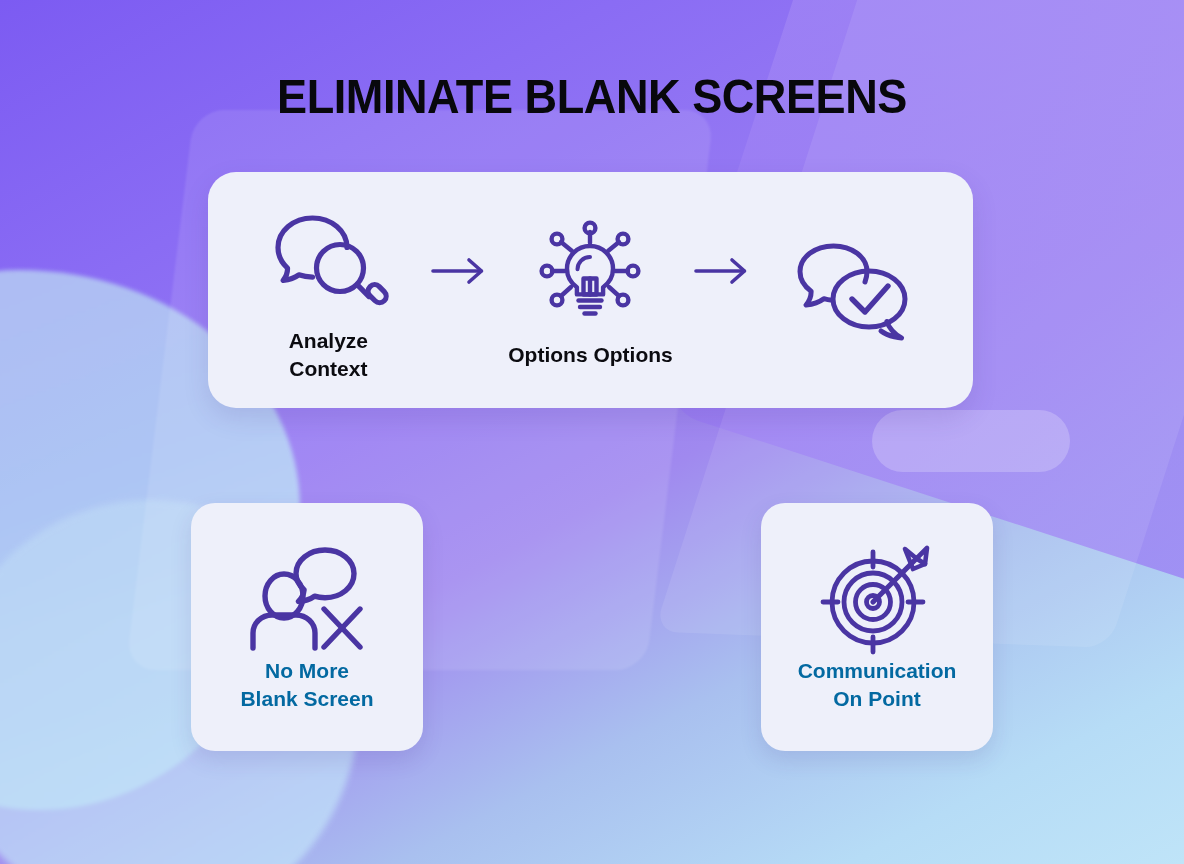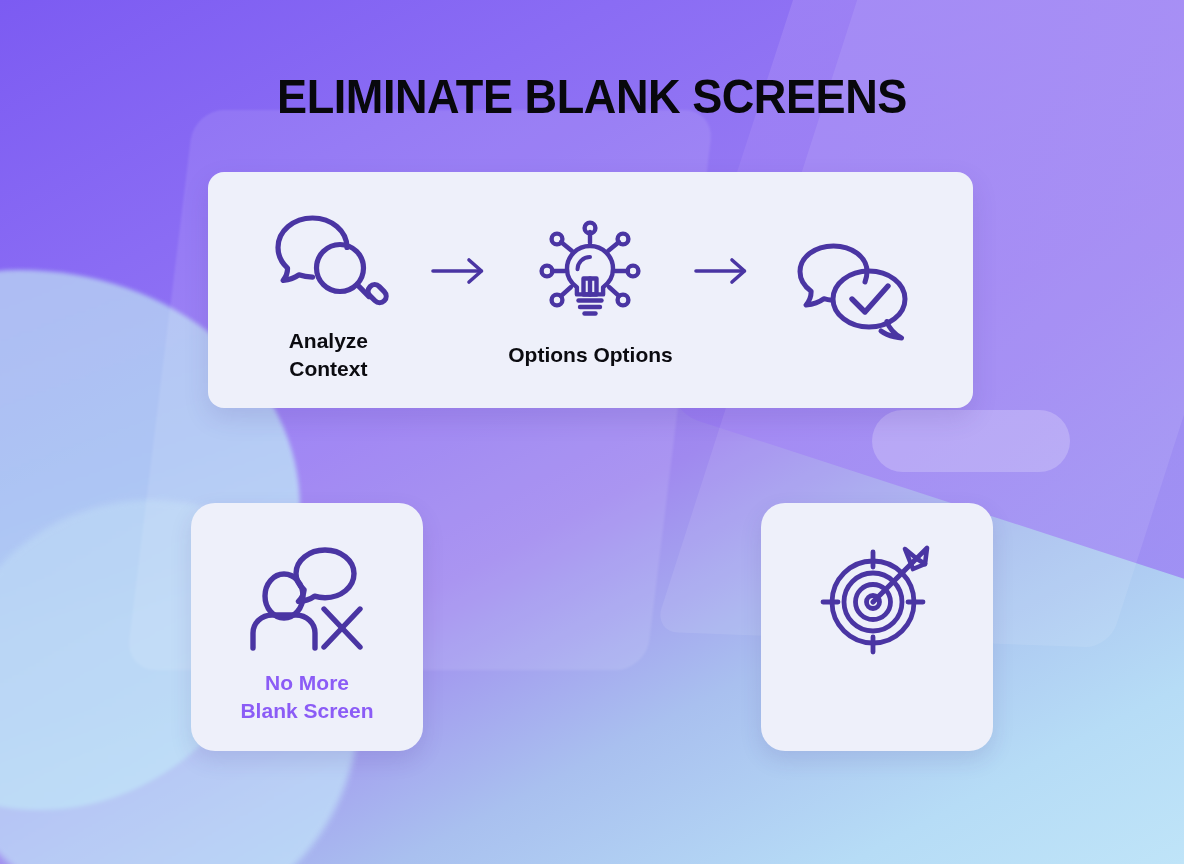--- a/index.html
+++ b/index.html
@@ -91,21 +91,21 @@
     color:#08080c;
     font-family:"Liberation Sans", sans-serif;
     transform:scaleX(.92);
   }
 
   .flow-panel {
     position:absolute;
     left:208px; top:172px;
     width:765px; height:236px;
     background:#eef0fa;
-    border-radius:16px;
+    border-radius:28px;
     box-shadow:0 10px 26px rgba(60,40,130,.13);
     display:flex;
     align-items:center;
     justify-content:space-between;
     padding:0 26px;
   }
   .flow-step {
     display:flex;
     flex-direction:column;
     align-items:center;
@@ -142,26 +142,26 @@
     border-radius:24px;
     box-shadow:0 9px 22px rgba(60,40,130,.13);
     display:flex;
     flex-direction:column;
     align-items:center;
     justify-content:flex-start;
     padding-top:40px;
   }
   .card-icon { height:112px; display:flex; align-items:center; justify-content:center; }
   .card-label {
-    margin-top:14px;
+    margin-top:2px;
     text-align:center;
     font-size:21px;
     font-weight:700;
     line-height:1.33;
-    color:#8b5cf6;
+    color:#0369a1;
     white-space:pre-line;
   }
 
   svg { display:block; overflow:visible; }
 </style>
 </head>
 <body>
 
 <div id="bg-root">
   <div class="bg-base"></div>
@@ -295,17 +295,19 @@
           <path d="M52 92 V107"></path>
           <path d="M2 57 H17"></path>
           <path d="M87 57 H102"></path>
 
           <path d="M52 57 L96 13" stroke-width="5.2"></path>
 
           <path d="M84 4 L95.5 13.5 L106 3 L104 19 L92 24 L84 4z" stroke-width="4.6" stroke-linejoin="round"></path>
           <path d="M95.5 13.5 L104 19"></path>
         </svg>
       </div>
+      <div class="card-label">Communication
+On Point</div>
     </div>
 
   </div>
 
 </div>
 
 </body></html>

